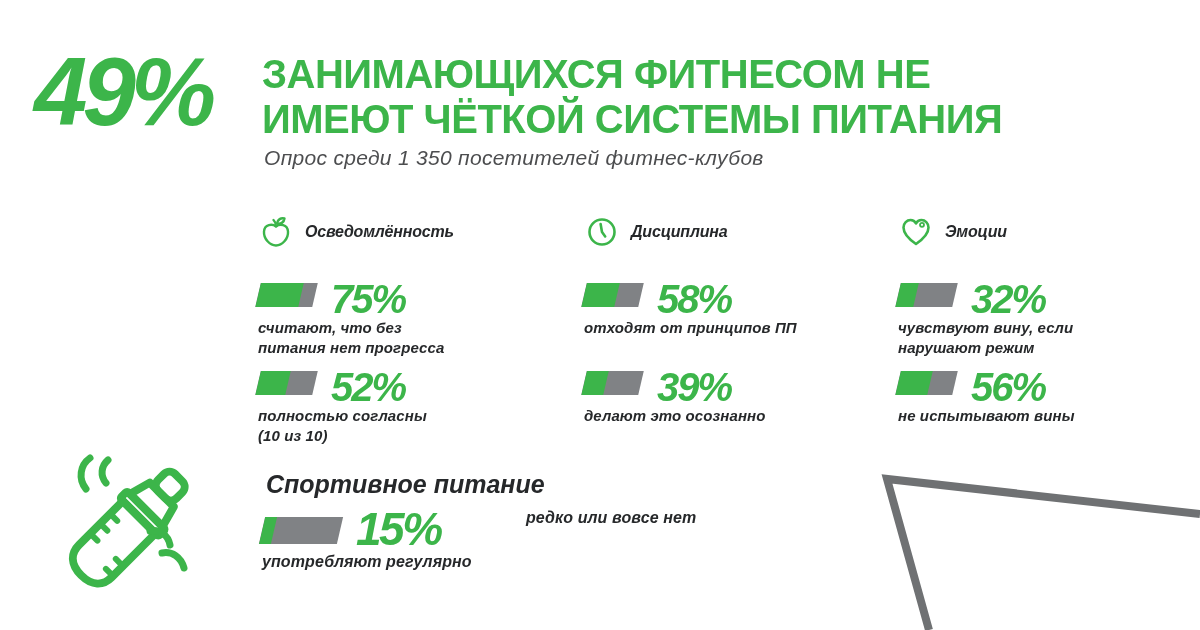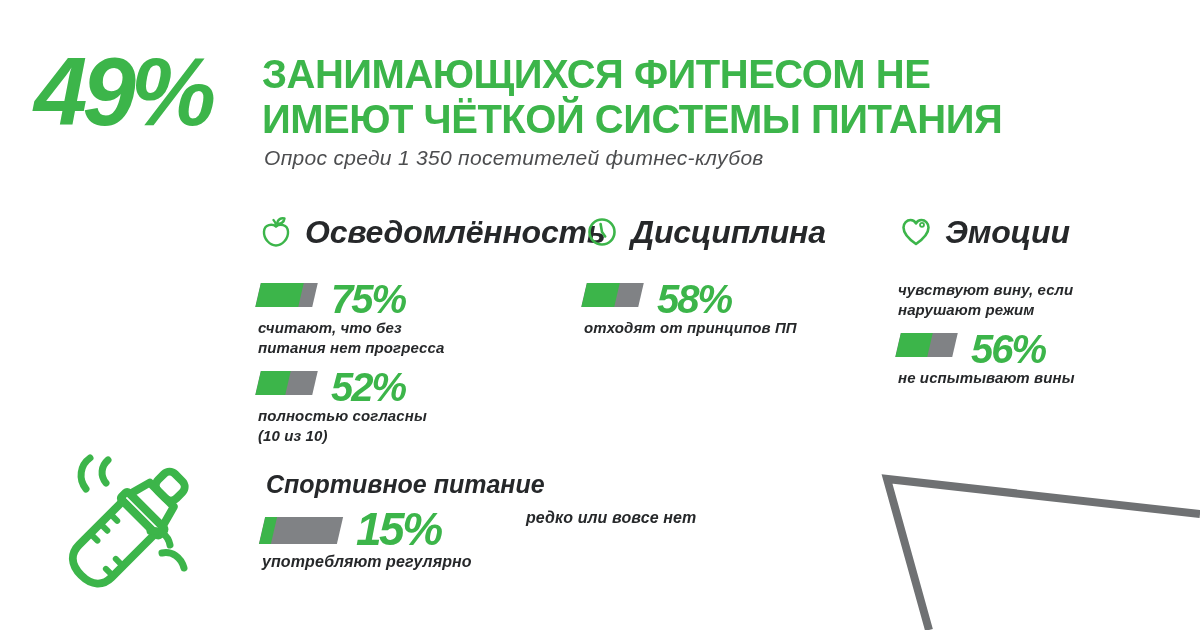--- a/index.html
+++ b/index.html
@@ -25,21 +25,21 @@
     left:264px;top:146px;
     font-size:21px;font-style:italic;color:var(--subtitle-gray);
     letter-spacing:0.3px;
   }
 
   
   .col{top:214px;width:290px;}
   .col-1{left:258px;} .col-2{left:584px;} .col-3{left:898px;}
   .col-header{display:flex;align-items:center;gap:11px;height:36px;}
   .col-label{
-    font-size:32px;font-weight:700;font-style:italic;color:var(--dark);
+    font-size:16px;font-weight:700;font-style:italic;color:var(--dark);
     letter-spacing:-0.2px;
   }
   .stat{display:block;}
   .stat-1{margin-top:30px;} .stat-2{margin-top:8px;}
   .bar-row{display:flex;align-items:flex-start;}
   .bar{
     position:relative;width:57px;height:24px;margin-top:3px;
     background:var(--bar-gray);transform:skewX(-13deg);overflow:hidden;
     flex:none;
   }
@@ -121,33 +121,48 @@
   </div>
   <div class="stat stat-1">
     <div class="bar-row">
       <div class="bar">
           <div class="bar-fill" style="width: 58%;"></div>
         </div>
       <span class="pct">58%</span>
     </div>
     <div class="caption">отходят от принципов ПП</div>
   </div>
+  <div class="stat stat-2">
+    <div class="bar-row">
+      <div class="bar">
+          <div class="bar-fill" style="width: 39%;"></div>
+        </div>
+      <span class="pct">39%</span>
+    </div>
+    <div class="caption">делают это осознанно</div>
+  </div>
 </div>
 
 <div class="abs col col-3">
   <div class="col-header">
     <span class="icon">
       <svg width="36" height="36" viewBox="0 0 36 36" fill="none" stroke="#3CB54A" stroke-width="2.6" stroke-linecap="round" stroke-linejoin="round">
         <path d="M18 30 C10 24.5 5.5 19 5.5 13.5 C5.5 9 9 6 12.5 6 C15 6 17 7.5 18 9.5 C19 7.5 21 6 23.5 6 C27 6 30.5 9 30.5 13.5 C30.5 19 26 24.5 18 30 Z"></path>
         <circle cx="24" cy="10.8" r="2" stroke-width="1.8"></circle>
       </svg>
     </span>
     <span class="col-label">Эмоции</span>
   </div>
   <div class="stat stat-1">
+    <div class="bar-row">
+      <div class="bar">
+          <div class="bar-fill" style="width: 32%;"></div>
+        </div>
+      <span class="pct">32%</span>
+    </div>
     <div class="caption">чувствуют вину, если
 нарушают режим</div>
   </div>
   <div class="stat stat-2">
     <div class="bar-row">
       <div class="bar">
           <div class="bar-fill" style="width: 56%;"></div>
         </div>
       <span class="pct">56%</span>
     </div>

